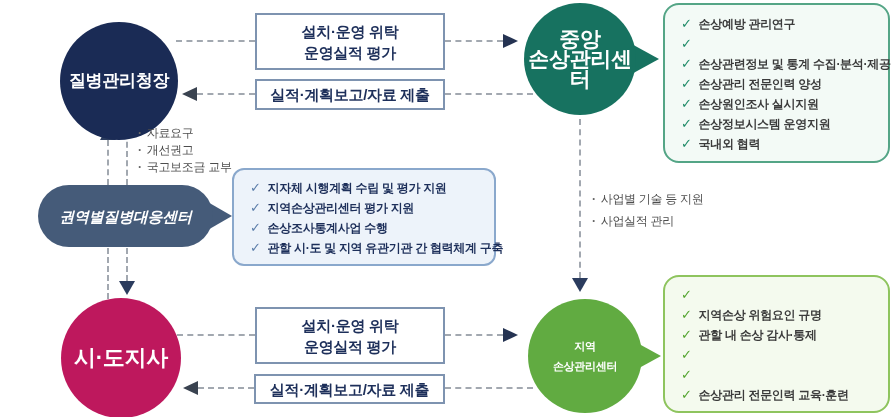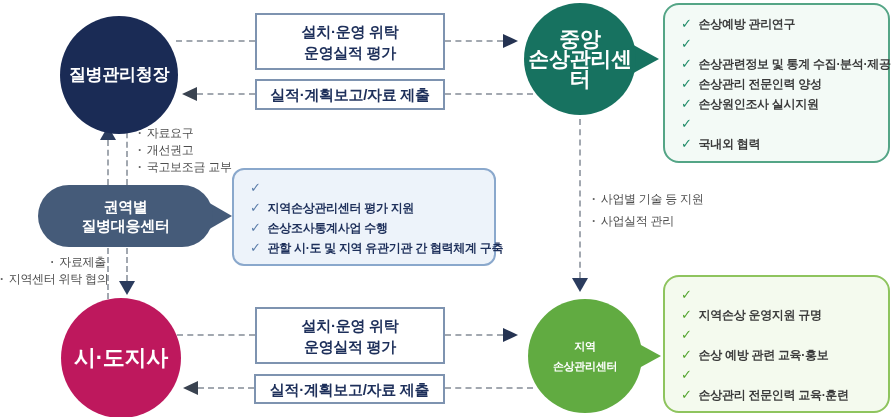--- a/index.html
+++ b/index.html
@@ -3,28 +3,28 @@
 <meta charset="utf-8">
 <style>
   * { margin:0; padding:0; box-sizing:border-box; }
   body { background:#fff; font-family:"Liberation Sans","DejaVu Sans",sans-serif; }
   #canvas { position:relative; width:893px; height:417px; background:#ffffff; overflow:hidden; letter-spacing:-0.3px; }
 
   
   .circle { position:absolute; border-radius:50%; display:flex; flex-direction:column;
             align-items:center; justify-content:center; color:#fff; font-weight:bold;
             text-align:center; line-height:20px; }
-  .node-kdca     { left:60px;  top:16px;   width:118px; height:118px; background:#1a2b55; font-size:17px; }
+  .node-kdca     { left:60px;  top:22px;   width:118px; height:118px; background:#1a2b55; font-size:17px; }
   .node-central  { left:524px; top:3px;   width:112px; height:112px; background:#177260; font-size:21px; }
   .node-governor { left:61px;  top:298px; width:120px; height:120px; background:#be185d; font-size:22px; }
   .node-local    { left:528px; top:299px; width:114px; height:114px; background:#61ab41; font-size:11px; }
   .node-regional { position:absolute; left:38px; top:185px; width:175px; height:62px;
-                   border-radius:31px; background:#455b79; display:flex; flex-direction:column;
+                   border-radius:31px; background:#455b79; display:flex; flex-direction:row;
                    align-items:center; justify-content:center; color:#fff; font-weight:bold;
-                   font-size:15px; line-height:19px; text-align:center; }
+                   font-size:15px; line-height:19px; text-align:center;font-style:italic; }
 
   
   .tail { position:absolute; width:0; height:0; }
   .tail-central  { left:628px; top:42px;  border-top:17px solid transparent; border-bottom:17px solid transparent; border-left:31px solid #177260; }
   .tail-regional { left:206px; top:201px; border-top:15px solid transparent; border-bottom:15px solid transparent; border-left:26px solid #455b79; }
   .tail-local    { left:630px; top:339px; border-top:17px solid transparent; border-bottom:17px solid transparent; border-left:31px solid #61ab41; }
 
   
   .fbox { position:absolute; background:#fff; border:2px solid #7e93b0; color:#1d2f5a;
           font-weight:bold; font-size:15px; display:flex; flex-direction:column;
@@ -132,24 +132,20 @@
   <div class="fbox box-bot-report">
     <span>실적·계획보고/자료 제출</span>
   </div>
 
   <div class="bullets bullets-kdca">
     <div><span class="dot">·</span><span>자료요구</span></div>
     <div><span class="dot">·</span><span>개선권고</span></div>
     <div><span class="dot">·</span><span>국고보조금 교부</span></div>
   </div>
 
-  <div class="bullets bullets-regional">
-    <div><span class="dot">·</span><span>자료제출</span></div>
-    <div><span class="dot">·</span><span>지역센터 위탁 협의</span></div>
-  </div>
 
   <div class="bullets bullets-central">
     <div><span class="dot">·</span><span>사업별 기술 등 지원</span></div>
     <div><span class="dot">·</span><span>사업실적 관리</span></div>
   </div>
 
   <div class="clist clist-central">
     <div class="chk-row">
         <span class="chk chk-teal">✓</span>
         <span>손상예방 관리연구</span>
@@ -164,30 +160,32 @@
     <div class="chk-row">
         <span class="chk chk-teal">✓</span>
         <span>손상관리 전문인력 양성</span>
       </div>
     <div class="chk-row">
         <span class="chk chk-teal">✓</span>
         <span>손상원인조사 실시지원</span>
       </div>
     <div class="chk-row">
         <span class="chk chk-teal">✓</span>
+        <span>손상정보시스템 운영지원</span>
       </div>
     <div class="chk-row">
         <span class="chk chk-teal">✓</span>
         <span>국내외 협력</span>
       </div>
   </div>
 
   <div class="clist clist-mid">
     <div class="chk-row">
         <span class="chk chk-blue">✓</span>
+        <span>지자체 시행계획 수립 및 평가 지원</span>
       </div>
     <div class="chk-row">
         <span class="chk chk-blue">✓</span>
         <span>지역손상관리센터 평가 지원</span>
       </div>
     <div class="chk-row">
         <span class="chk chk-blue">✓</span>
         <span>손상조사통계사업 수행</span>
       </div>
     <div class="chk-row">
@@ -195,28 +193,28 @@
         <span>관할 시·도 및 지역 유관기관 간 협력체계 구축</span>
       </div>
   </div>
 
   <div class="clist clist-local">
     <div class="chk-row">
         <span class="chk chk-green">✓</span>
       </div>
     <div class="chk-row">
         <span class="chk chk-green">✓</span>
-        <span>지역손상 운영지원 규명</span>
-      </div>
-    <div class="chk-row">
-        <span class="chk chk-green">✓</span>
-      </div>
-    <div class="chk-row">
-        <span class="chk chk-green">✓</span>
-        <span>손상 예방 관련 교육·홍보</span>
+        <span>지역손상 위험요인 규명</span>
+      </div>
+    <div class="chk-row">
+        <span class="chk chk-green">✓</span>
+        <span>관할 내 손상 감사·통제</span>
+      </div>
+    <div class="chk-row">
+        <span class="chk chk-green">✓</span>
       </div>
     <div class="chk-row">
         <span class="chk chk-green">✓</span>
       </div>
     <div class="chk-row">
         <span class="chk chk-green">✓</span>
         <span>손상관리 전문인력 교육·훈련</span>
       </div>
   </div>
 

